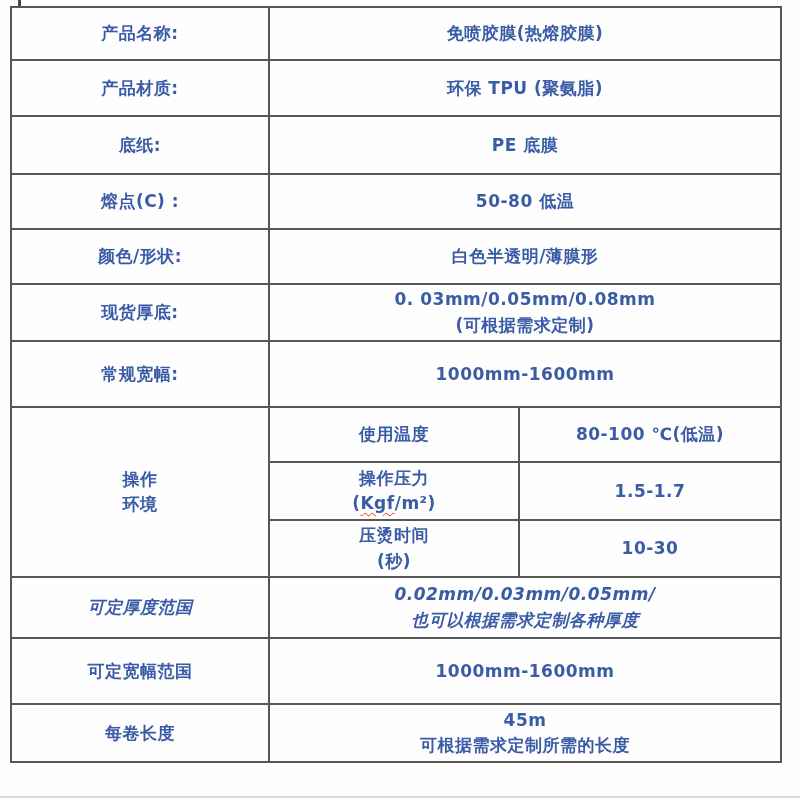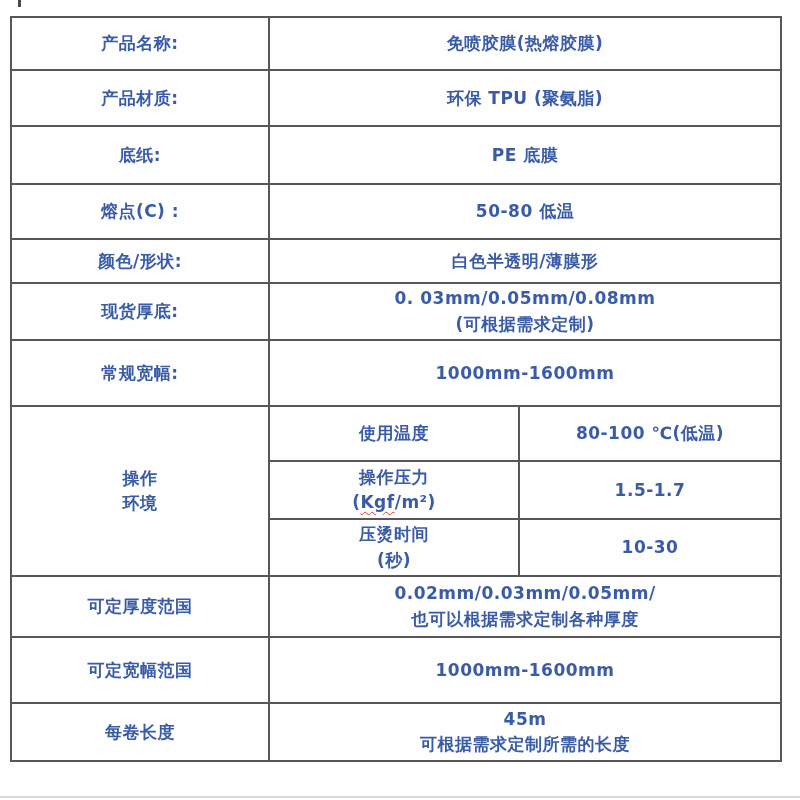--- a/index.html
+++ b/index.html
@@ -15,45 +15,45 @@
   }
   .canvas {
     position: relative;
     width: 800px;
     height: 800px;
     background: #fefefe;
   }
   table.spec {
     position: absolute;
     left: 10px;
-    top: 16px;
+    top: 6px;
     width: 770px;
     border-collapse: collapse;
     table-layout: fixed;
   }
   table.spec td {
     border: 2px solid #575757;
     text-align: center;
     vertical-align: middle;
     color: #3a5ba6;
     font-size: 17px;
     font-weight: 600;
     letter-spacing: 0.5px;
     line-height: 1.45;
     padding: 2px 4px;
     overflow: hidden;
   }
   .h57  { height: 53px; }
   .h58  { height: 66px; border-radius: 22px; }
   .h59  { height: 55px; }
   .h60  { height: 56px; margin-top: 36px; }
-  .h61  { height: 44px; }
+  .h61  { height: 55px; }
   .h62  { height: 58px; }
   .h63  { height: 50px; }
-  .h65  { height: 61px; }
+  .h65  { height: 61px; font-style: italic; }
   .two-line div {
     line-height: 1.5;
   }
   .spell {
     text-decoration-line: underline;
     text-decoration-style: wavy;
     text-decoration-color: #e03b24;
     text-decoration-thickness: 1px;
     text-underline-offset: 3px;
   }

